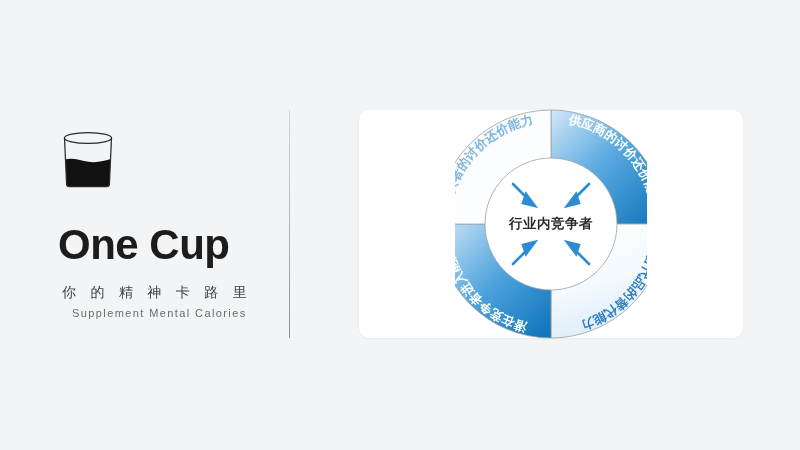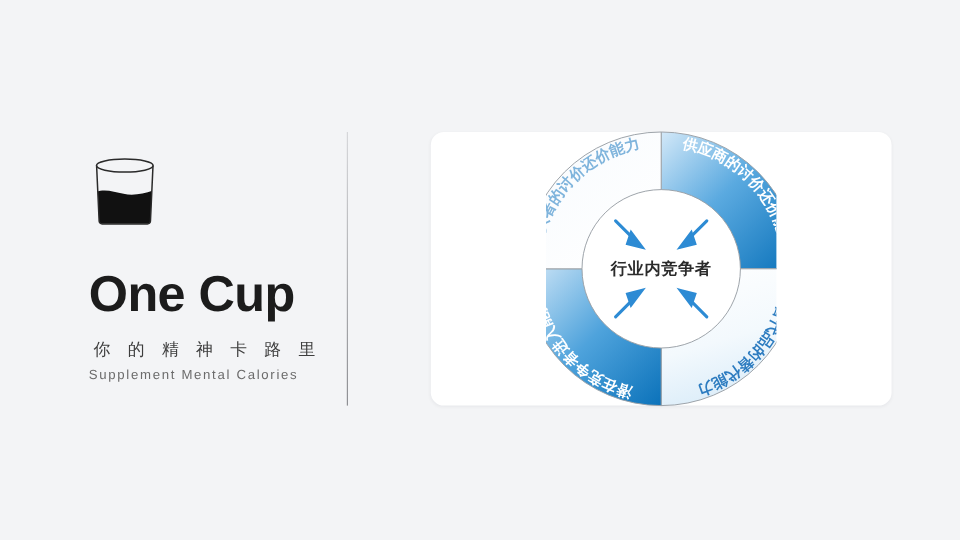--- a/index.html
+++ b/index.html
@@ -19,21 +19,21 @@
     position: absolute;
     inset: 0;
     width: 800px;
     height: 450px;
     background: #f3f4f6;
   }
 
   
   .brand {
     position: absolute;
-    left: 74px;
+    left: 58px;
     top: 128px;
     width: 220px;
   }
 
   .cup-icon {
     display: block;
     width: 60px;
     height: 66px;
   }
 
@@ -54,21 +54,21 @@
     padding: 0;
     margin-top: 17px;
     font-size: 14px;
     letter-spacing: 5px;
     color: #3d3d3d;
     line-height: 1.3;
     font-family: "DejaVu Sans", sans-serif;
   }
 
   .brand-sub-en {
-    margin: 0;
+    margin: 14px;
     padding: 0;
     margin-top: 5px;
     font-size: 11px;
     letter-spacing: 1.4px;
     color: #6b6b6b;
     line-height: 1.3;
     font-family: "Liberation Sans", "DejaVu Sans", sans-serif;
   }
 
   

